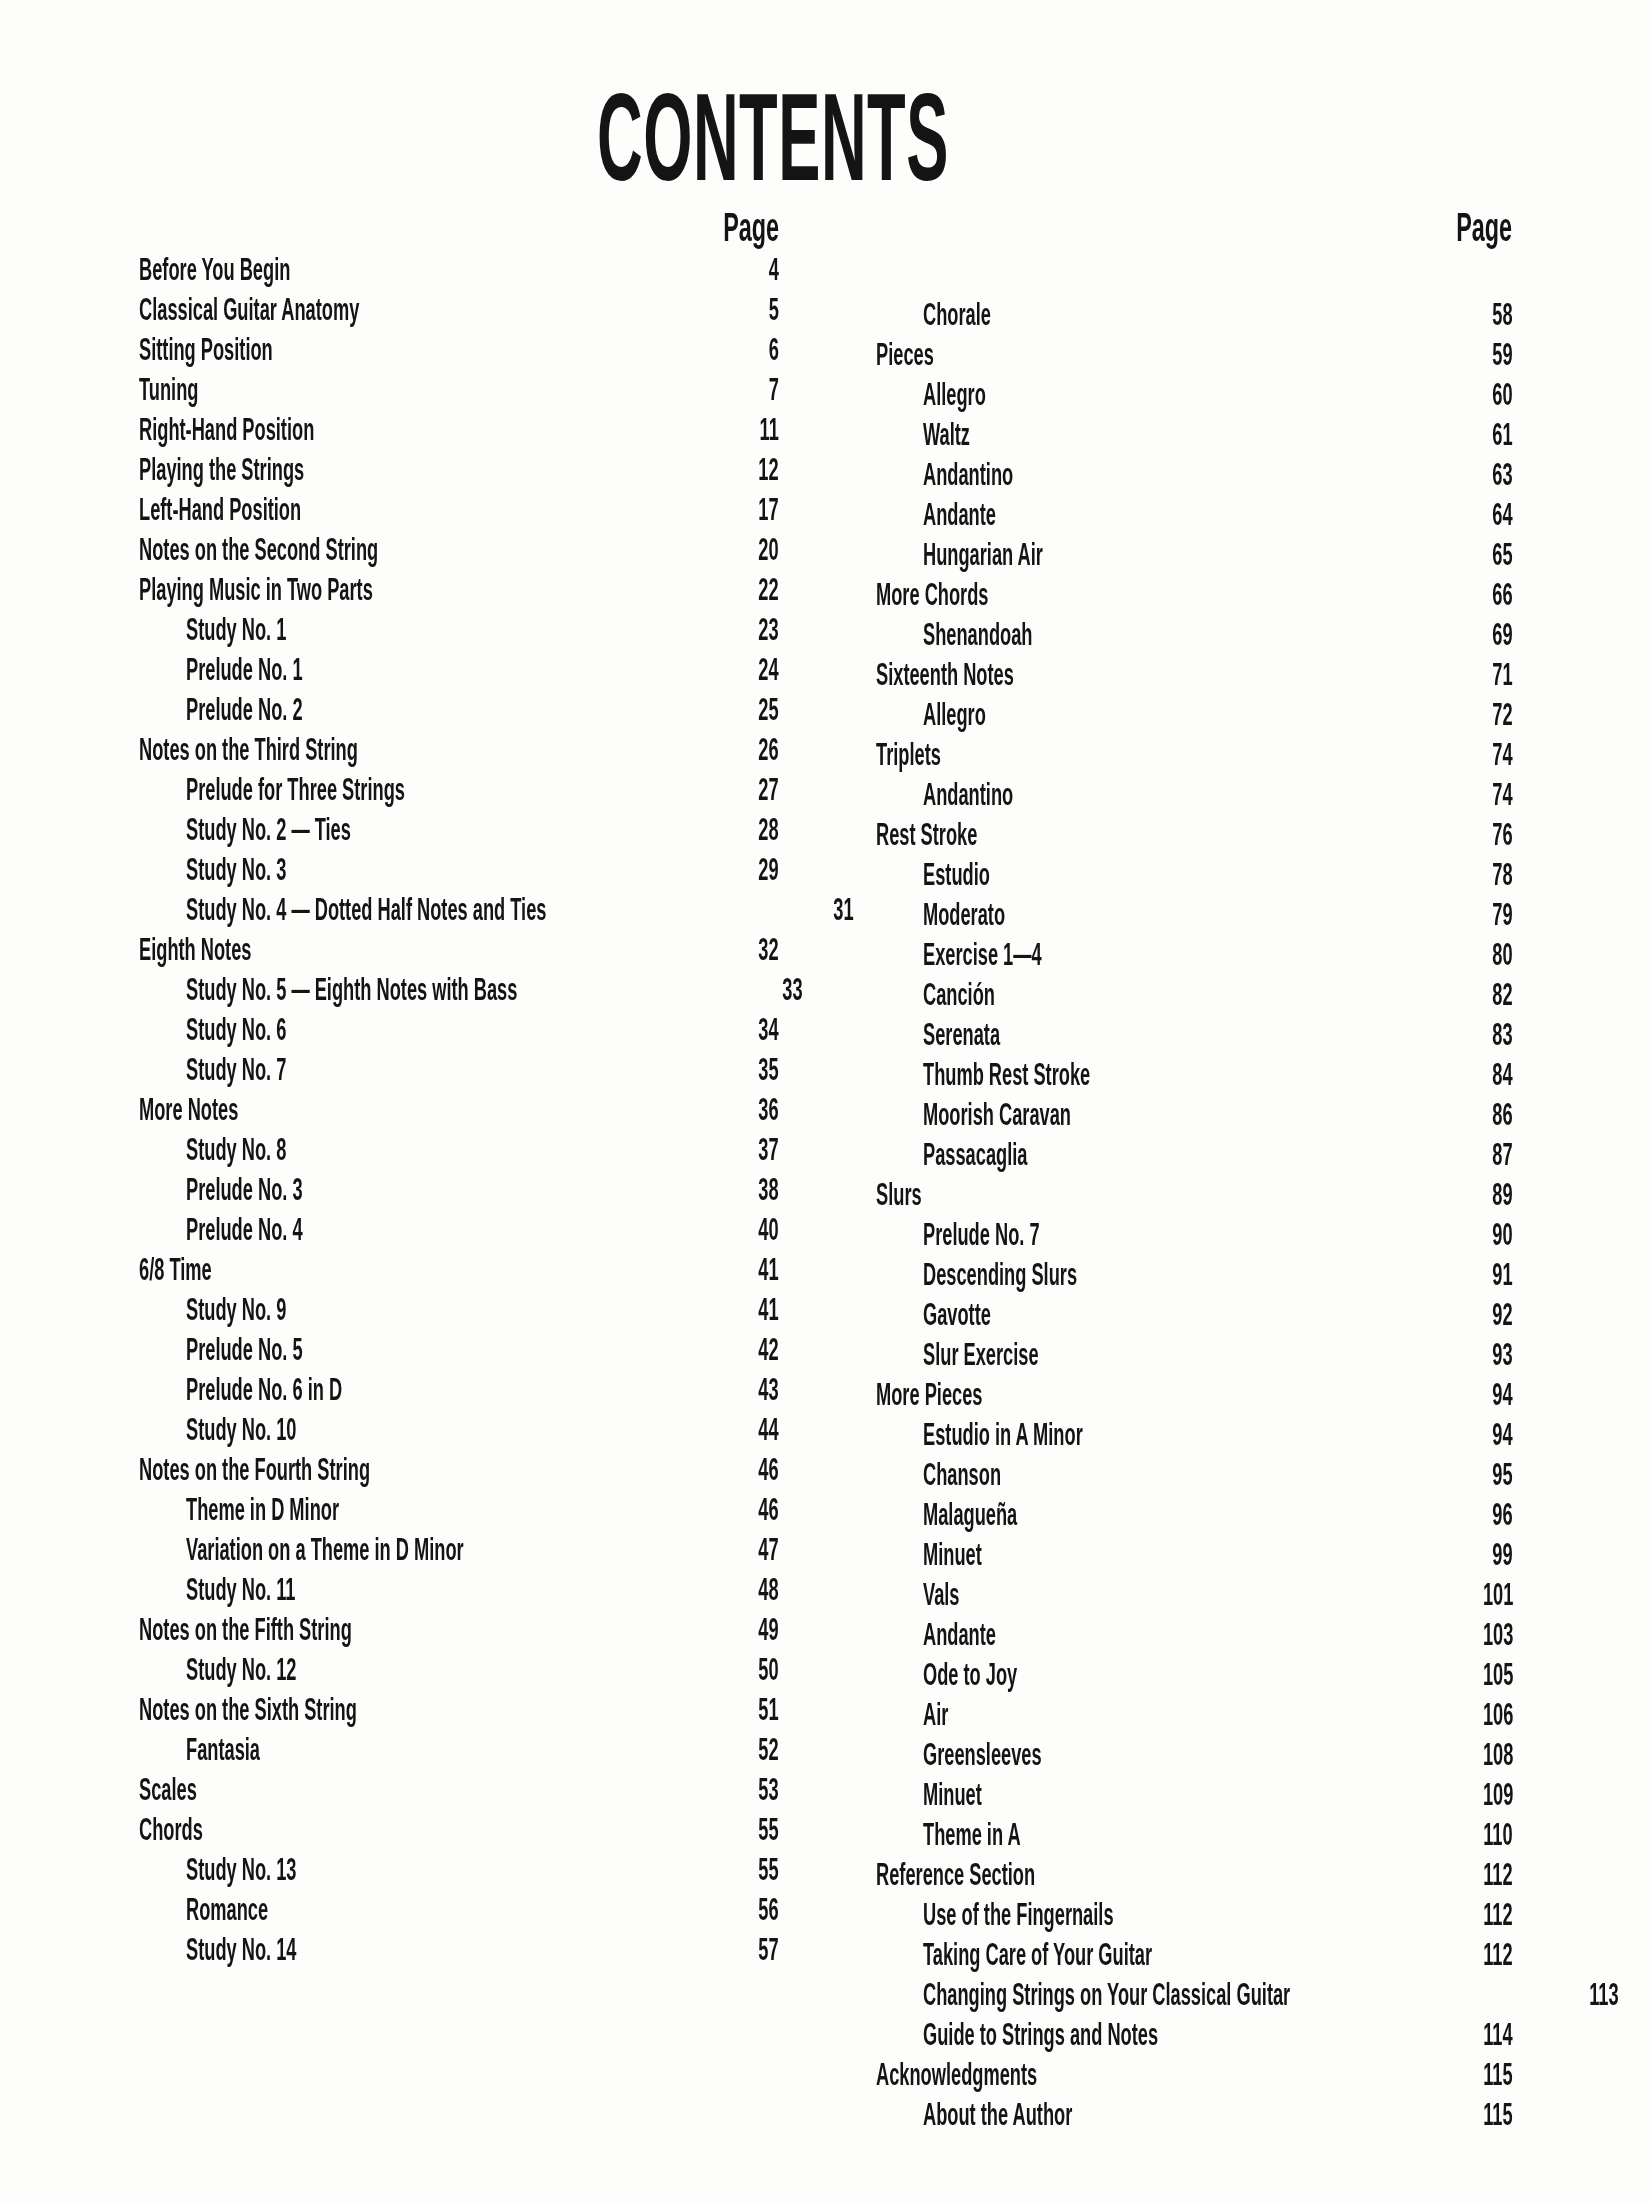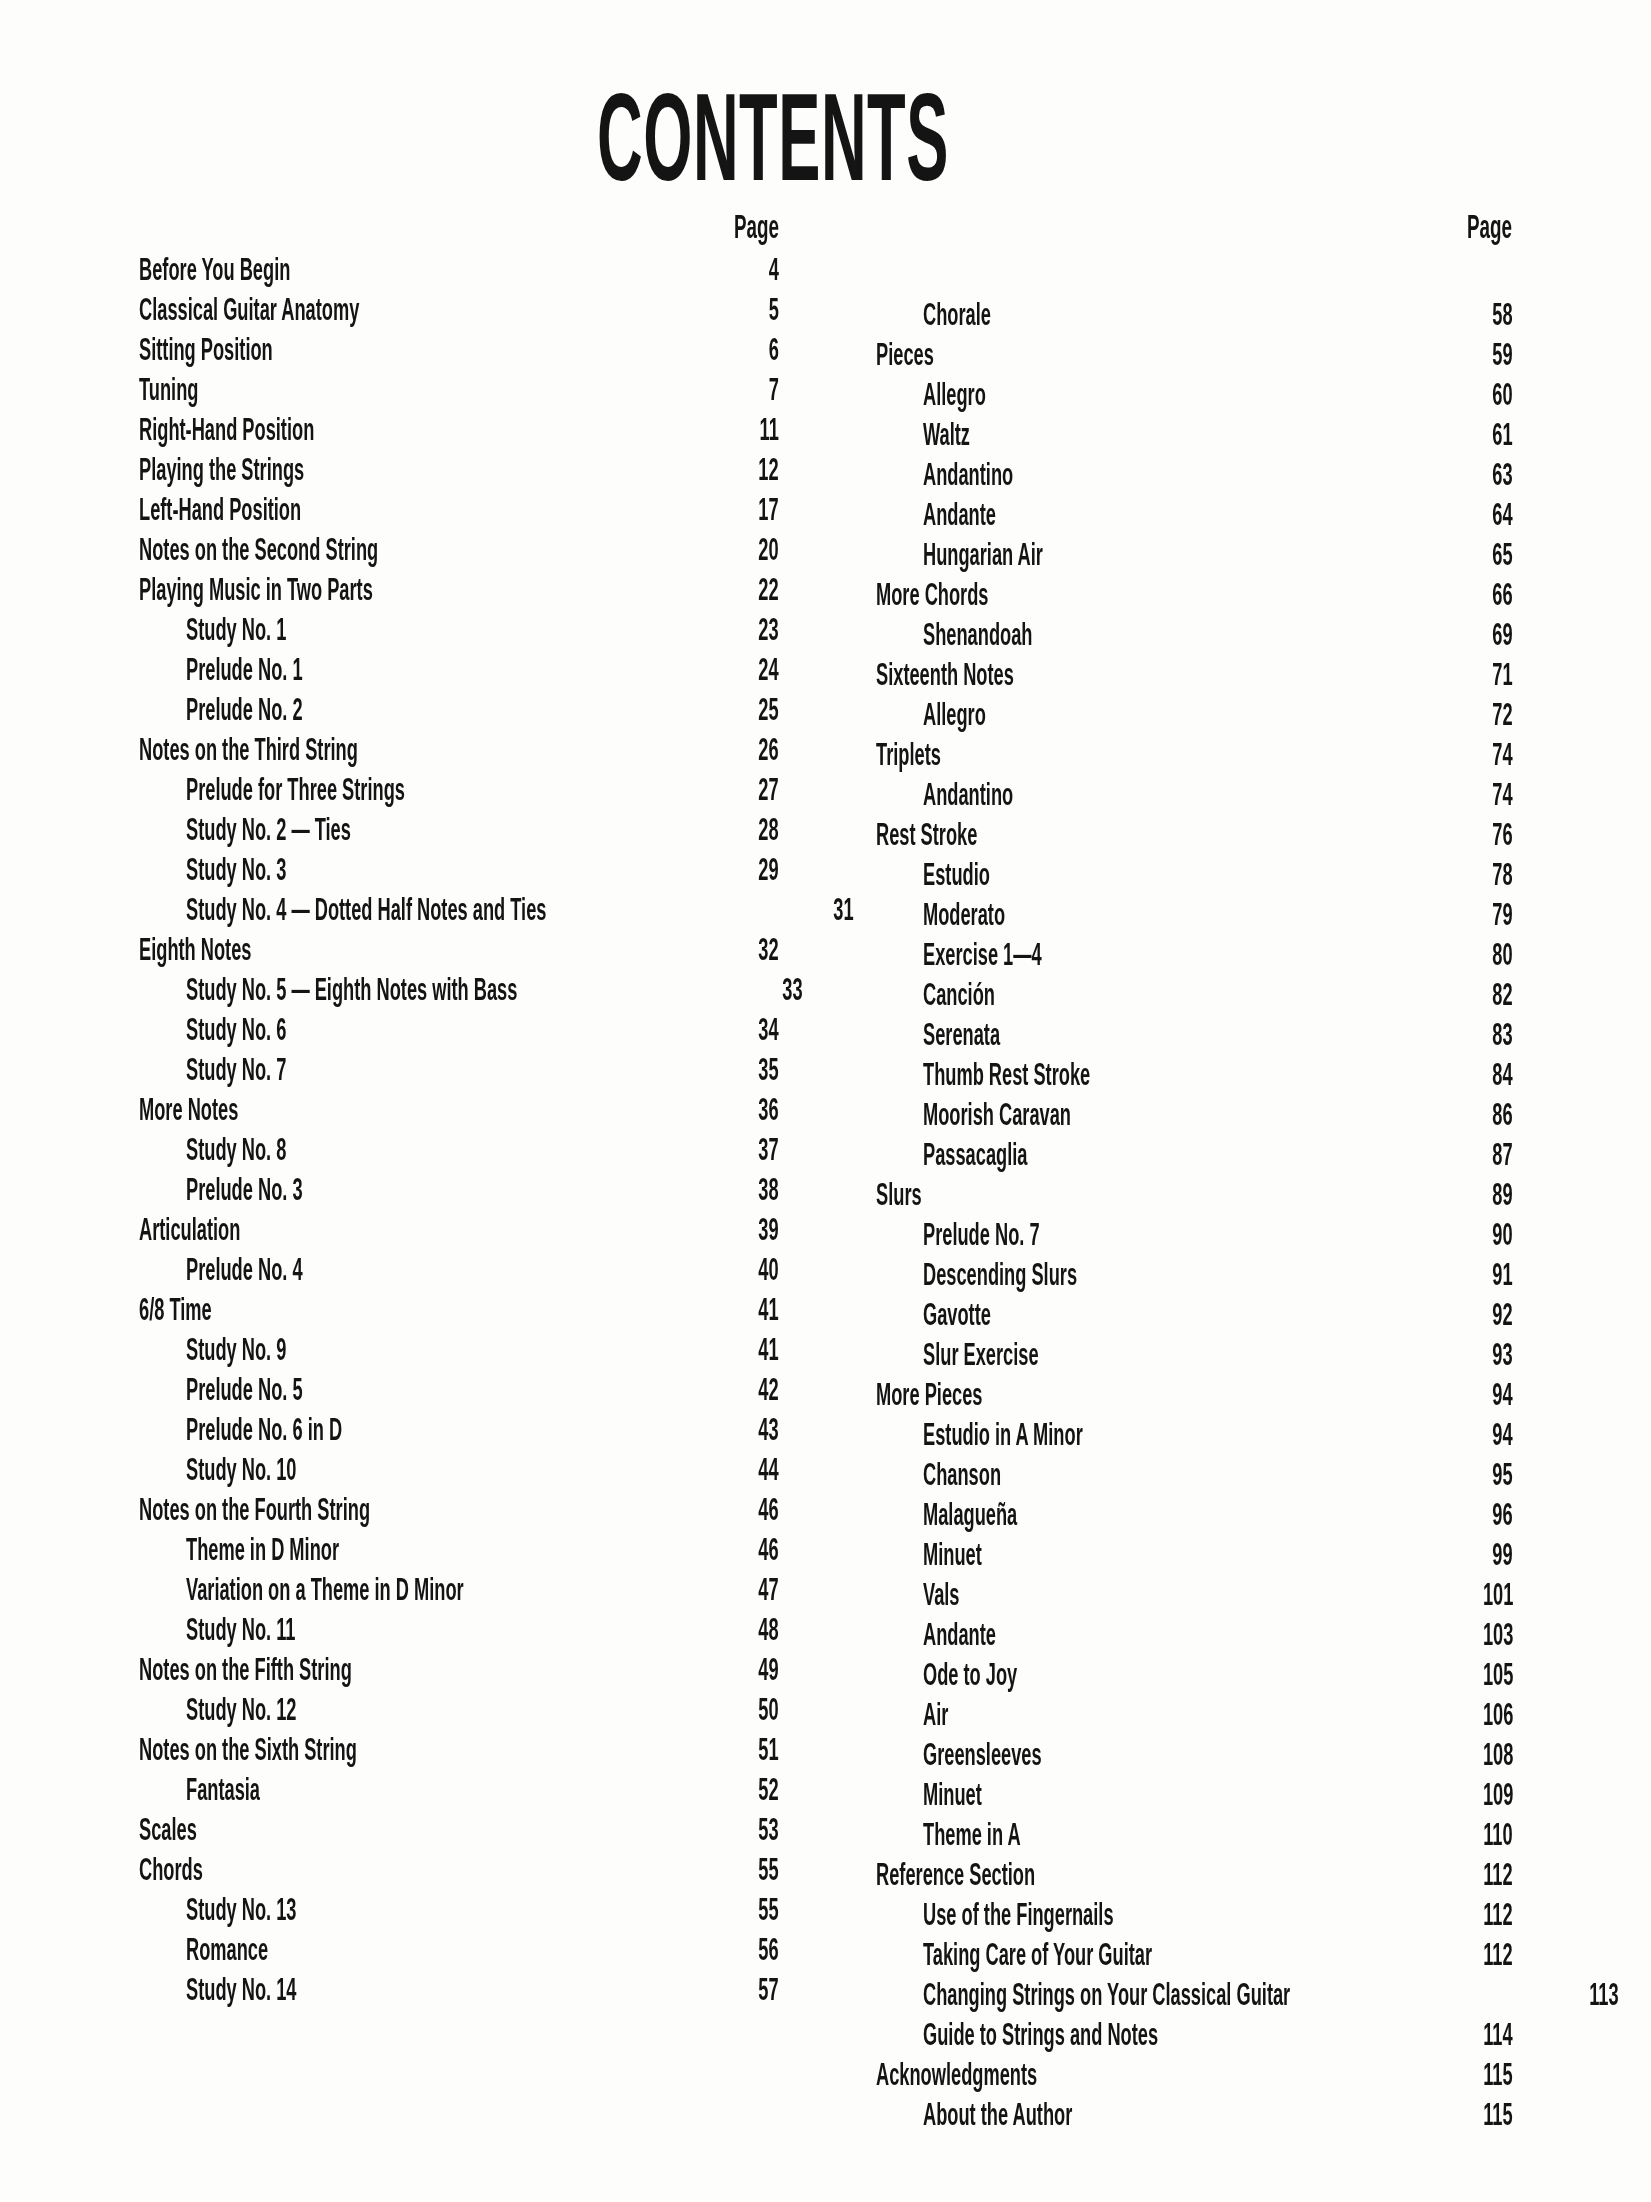--- a/index.html
+++ b/index.html
@@ -24,21 +24,21 @@
   }
   .page-title .squeeze{
     display:inline-block;
     transform:scaleX(0.51);
     transform-origin:center top;
     letter-spacing:1px;
   }
   .col-header{
     position:absolute;
     top:211px;
-    font-size:33px;
+    font-size:41px;
     line-height:32.5px;
     font-weight:bold;
     white-space:nowrap;
   }
   .col-header .squeeze{
     display:inline-block;
     transform:scaleX(0.57);
     transform-origin:right top;
   }
   .col-header.left{right:873px;text-align:right;}
@@ -196,24 +196,20 @@
   <div class="row indent">
     <span class="entry">Study No. 8</span>
     <span class="pg">37</span>
   </div>
 
   <div class="row indent">
     <span class="entry">Prelude No. 3</span>
     <span class="pg">38</span>
   </div>
 
-  <div class="row">
-    <span class="entry">Articulation</span>
-    <span class="pg">39</span>
-  </div>
 
   <div class="row indent">
     <span class="entry">Prelude No. 4</span>
     <span class="pg">40</span>
   </div>
 
   <div class="row">
     <span class="entry">6/8 Time</span>
     <span class="pg">41</span>
   </div>

